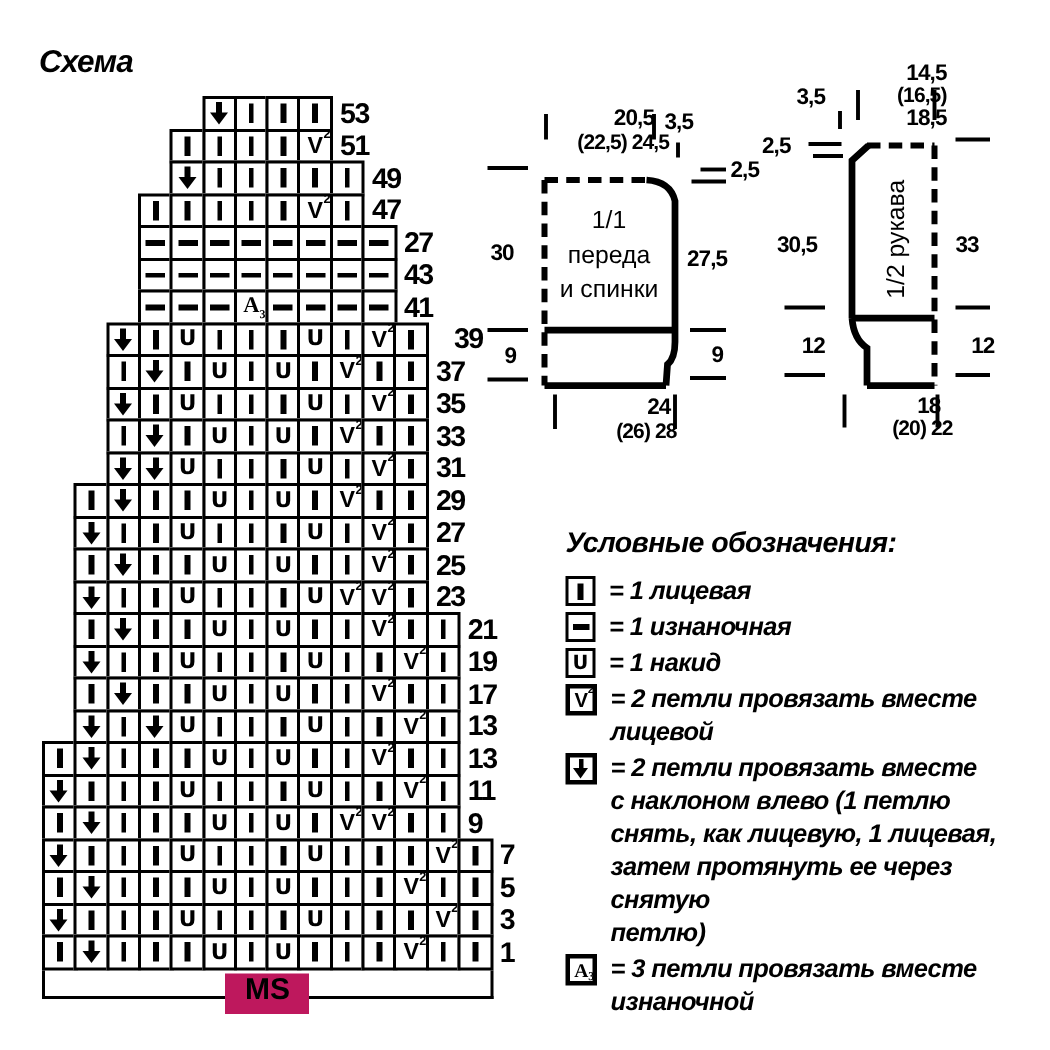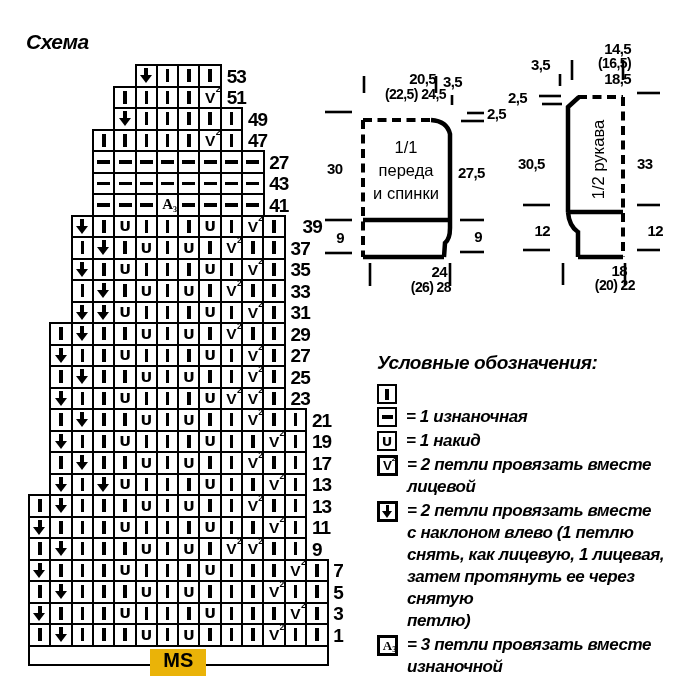--- a/index.html
+++ b/index.html
@@ -13,21 +13,21 @@
     text-shadow:-1.5px -1.5px 0 #fff,1.5px -1.5px 0 #fff,-1.5px 1.5px 0 #fff,1.5px 1.5px 0 #fff,
                 0 -1.7px 0 #fff,0 1.7px 0 #fff,-1.7px 0 0 #fff,1.7px 0 0 #fff}
 
   
   #chart{left:28px;top:64px;width:340px;height:620px}
   .cell{position:absolute;box-sizing:border-box;border:2.4px solid #000;background:#fff;
         display:flex;align-items:center;justify-content:center}
   .rownum{position:absolute;font:700 19px "Liberation Sans",sans-serif;letter-spacing:-1px}
   #ms-bracket{position:absolute;box-sizing:border-box;border:2.5px solid #000;border-top:none}
   #ms-label{position:absolute;left:50%;transform:translateX(-50%);top:2px;height:27px;line-height:26px;
-            background:#eab308;padding:0 13px;font:700 20px "Liberation Sans",sans-serif}
+            background:#be185d;padding:0 13px;font:700 20px "Liberation Sans",sans-serif}
 
   
   .sk{width:3.6px;height:13px;background:#000}
   .sp{width:13px;height:3.6px;background:#000}
   .syo{font:700 14.5px "DejaVu Sans",sans-serif;line-height:1}
   .sv{position:relative;font:700 15.5px "Liberation Sans",sans-serif;line-height:1}
   .sv .s2{position:absolute;top:-4.5px;right:-5px;font-size:8.5px;font-weight:700;letter-spacing:0}
   .sa{position:relative;font:700 15px "Liberation Serif",serif;line-height:1}
   .sa .s3{position:absolute;bottom:-2px;right:-4px;font-size:8px;font-weight:700}
   .sar{position:relative;width:13px;height:15px}
@@ -1028,20 +1028,21 @@
   <div class="meas ctr" style="left:563px;top:262px;width:64px">18</div>
   <div class="meas small ctr" style="left:555px;top:277px;width:80px">(20) 22</div>
 
   <div id="legend" class="abs">
     <div id="legend-title">Условные обозначения:</div>
     <div id="legend-items">
         <div class="litem">
           <span class="lbox">
             <span class="sk"></span>
           </span>
+          <div class="ltext">= 1 лицевая</div>
         </div>
         <div class="litem">
           <span class="lbox">
             <span class="sp"></span>
           </span>
           <div class="ltext">= 1 изнаночная</div>
         </div>
         <div class="litem">
           <span class="lbox">
             <span class="syo">U</span>

